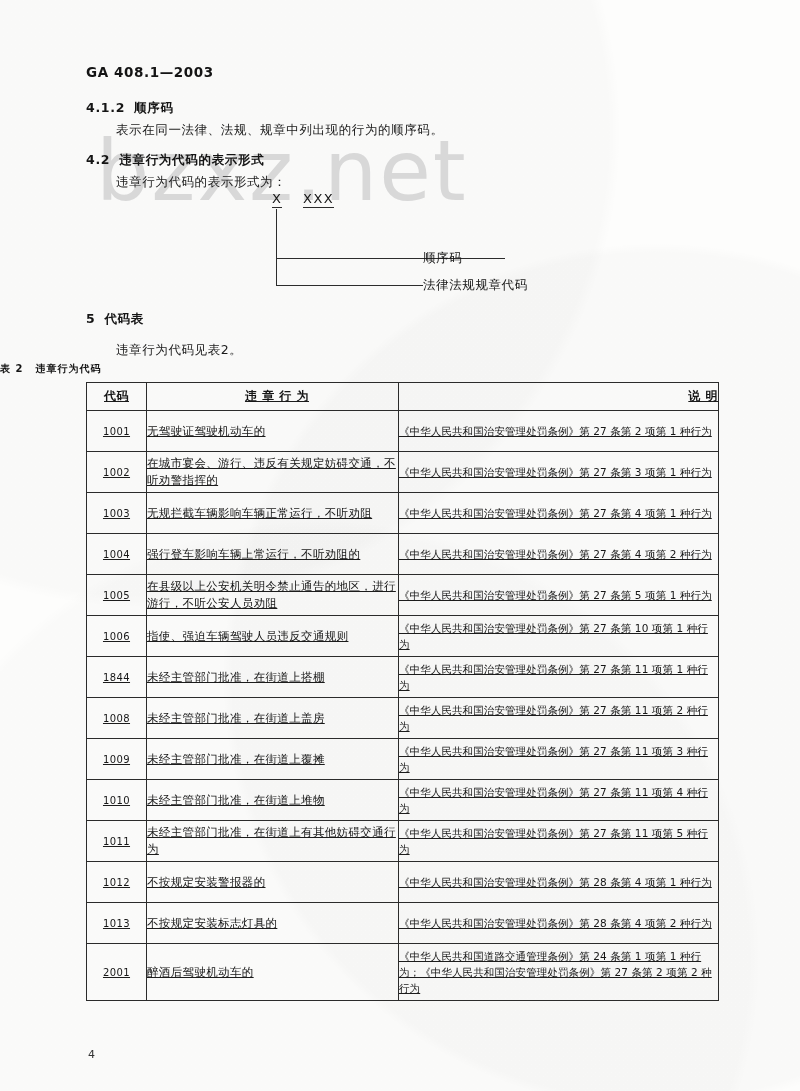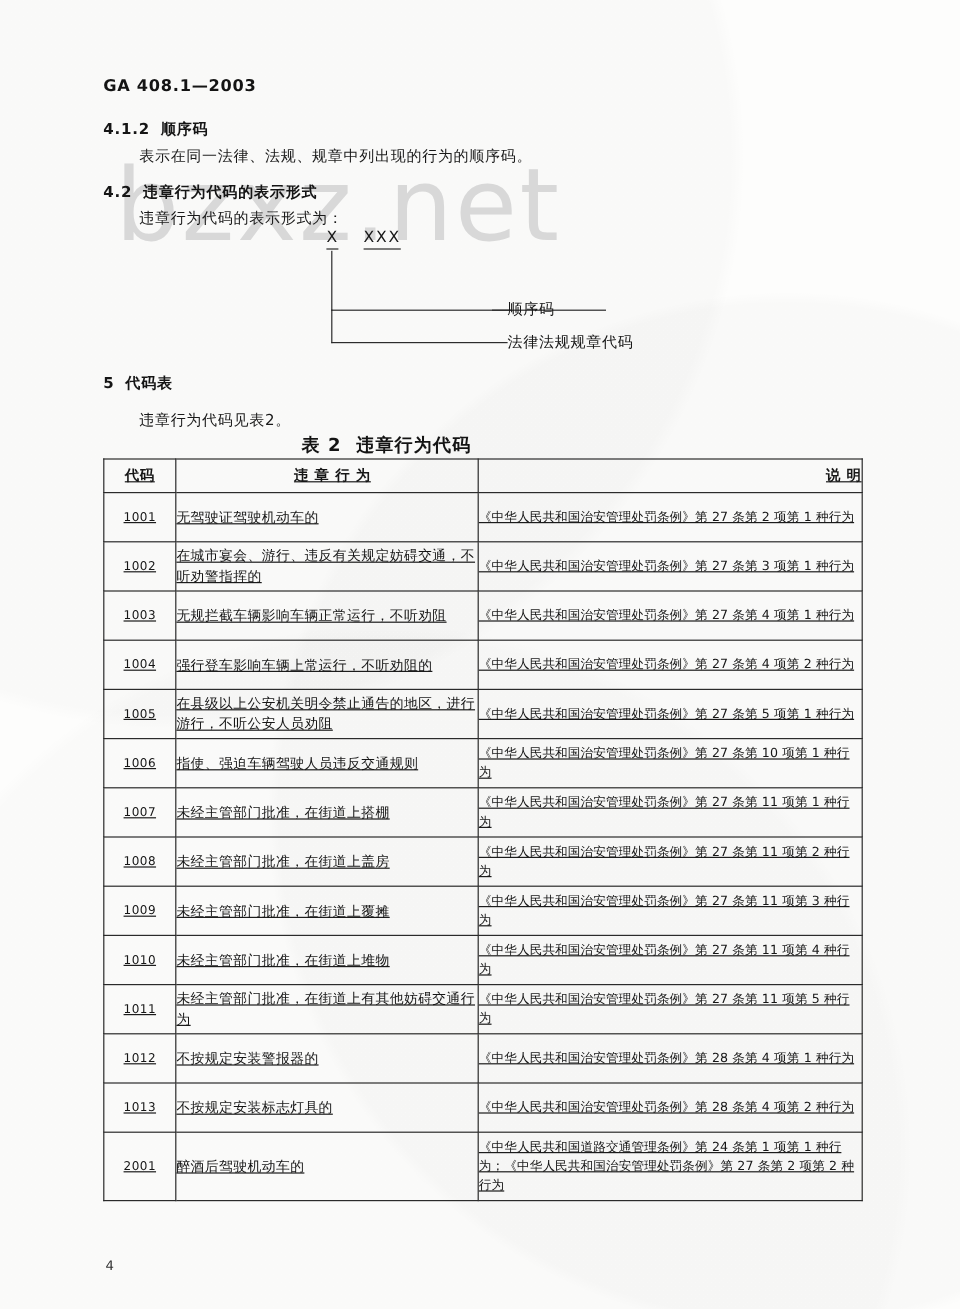--- a/index.html
+++ b/index.html
@@ -105,22 +105,22 @@
   }
   .vline { position: absolute; background: #2c2c2c; width: 1.3px; }
   .hline { position: absolute; background: #2c2c2c; height: 1.3px; }
 
   
   .table-caption {
     position: absolute;
     left: 0;
     top: 362px;
     width: 644px;
-    text-align: center;
-    font-size: 15px;
+    text-align: left;
+    font-size: 10px;
     font-weight: bold;
     letter-spacing: 1px;
     color: #141414;
   }
   .table-caption .cap-gap { display: inline-block; width: 12px; }
 
   
   #code-table {
     position: absolute;
     left: 86px;
@@ -262,21 +262,21 @@
             <td class="cell-code">1005</td>
             <td class="cell-act">在县级以上公安机关明令禁止通告的地区，进行游行，不听公安人员劝阻</td>
             <td class="cell-desc">《中华人民共和国治安管理处罚条例》第 27 条第 5 项第 1 种行为</td>
           </tr>
           <tr class="r1">
             <td class="cell-code">1006</td>
             <td class="cell-act">指使、强迫车辆驾驶人员违反交通规则</td>
             <td class="cell-desc">《中华人民共和国治安管理处罚条例》第 27 条第 10 项第 1 种行为</td>
           </tr>
           <tr class="r1">
-            <td class="cell-code">1007</td>
+            <td class="cell-code">1844</td>
             <td class="cell-act">未经主管部门批准，在街道上搭棚</td>
             <td class="cell-desc">《中华人民共和国治安管理处罚条例》第 27 条第 11 项第 1 种行为</td>
           </tr>
           <tr class="r1">
             <td class="cell-code">1008</td>
             <td class="cell-act">未经主管部门批准，在街道上盖房</td>
             <td class="cell-desc">《中华人民共和国治安管理处罚条例》第 27 条第 11 项第 2 种行为</td>
           </tr>
           <tr class="r1">
             <td class="cell-code">1009</td>

